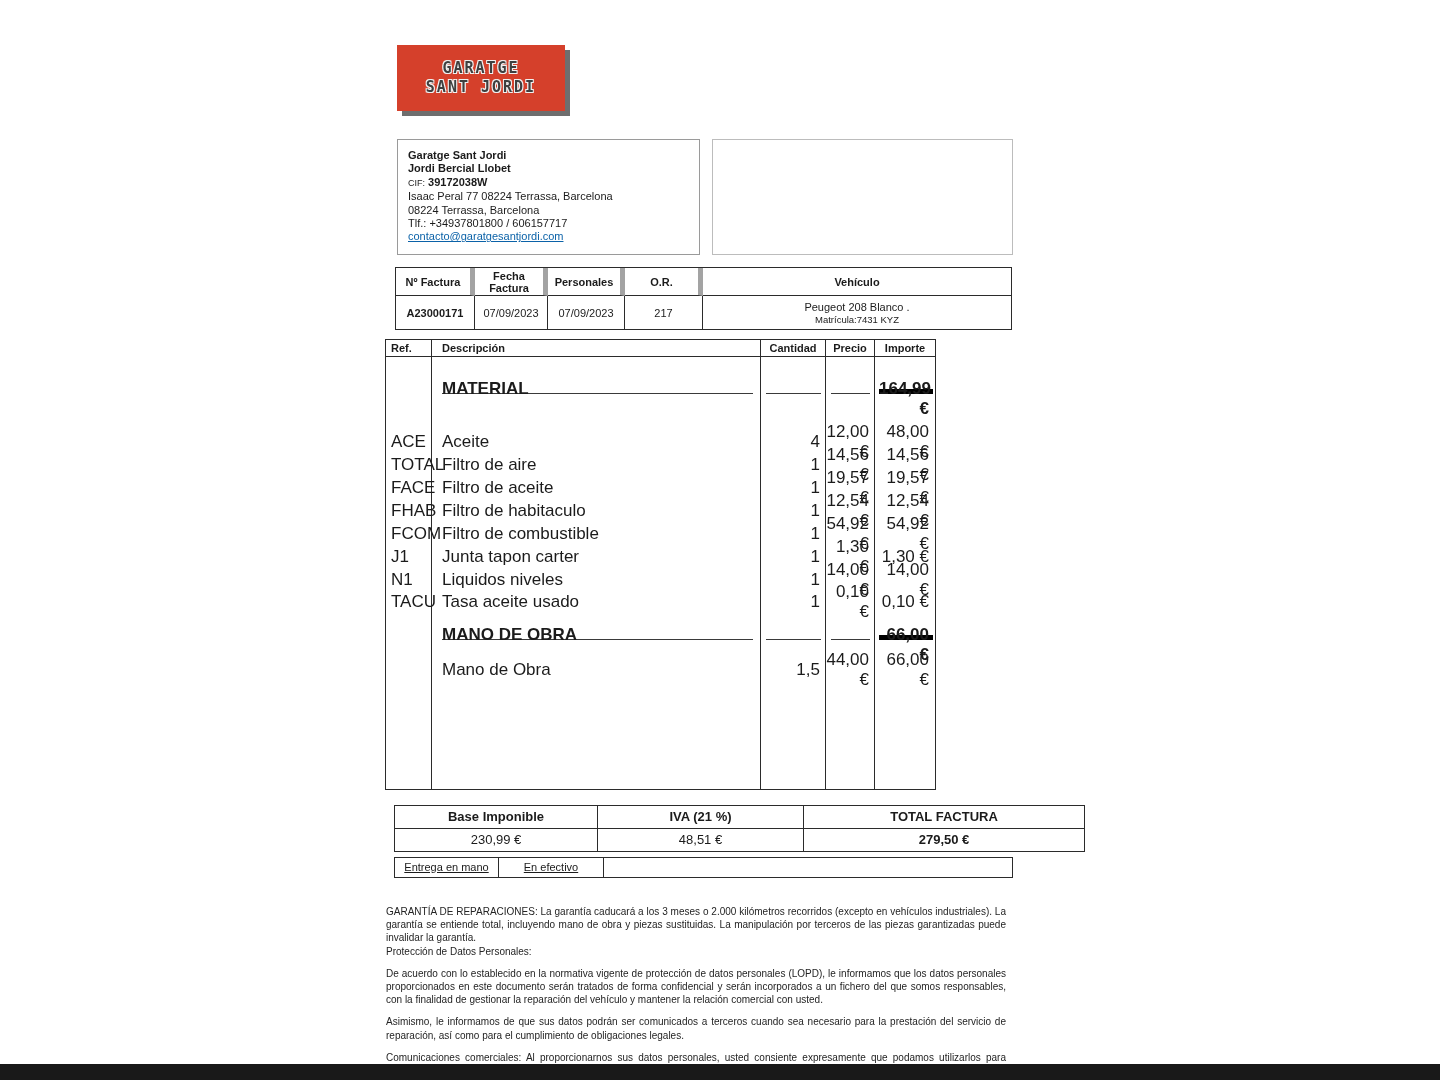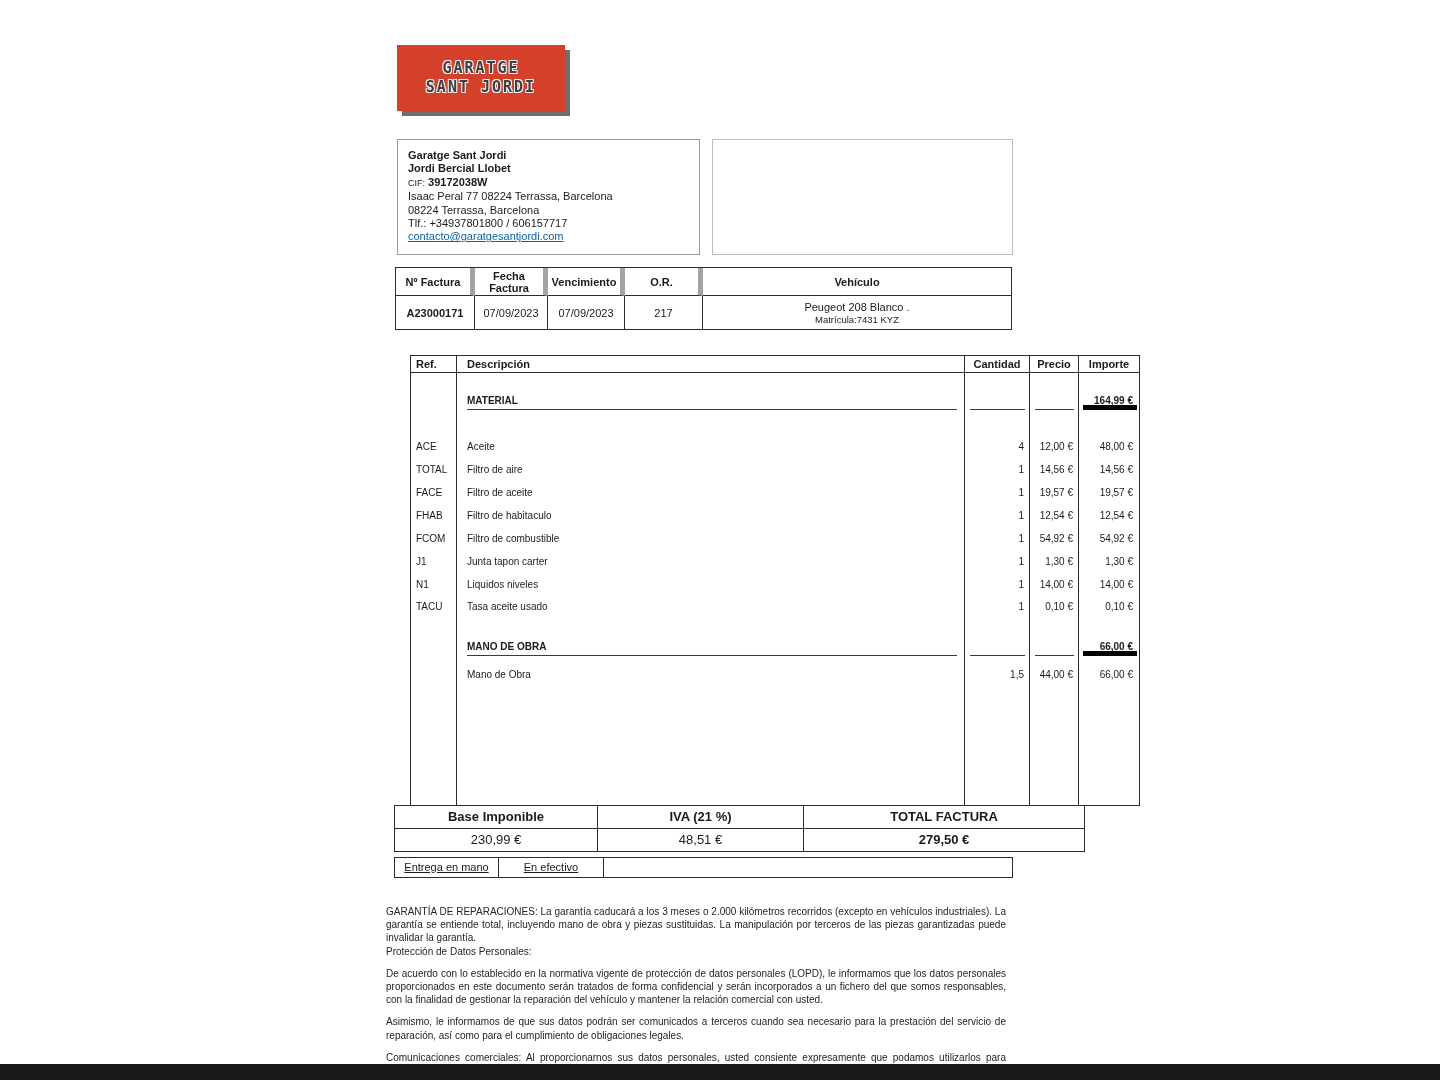--- a/index.html
+++ b/index.html
@@ -42,31 +42,31 @@
   }
   .inv-head > div:last-child { border-right:none; }
   .inv-vals > div {
     border-right:1px solid #2b2b2b; height:33px;
     display:flex; flex-direction:column; align-items:center; justify-content:center; text-align:center;
   }
   .inv-vals > div:last-child { border-right:none; }
   .vehicle-plate { font-size:9.5px; margin-top:1px; }
 
   
-  .items { left:410px; top:339px; width:730px; border:1px solid #2b2b2b;margin-top:16px; }
+  .items { left:385px; top:339px; width:551px; border:1px solid #2b2b2b; }
   .items-head {
     display:grid; grid-template-columns:46px 1fr 65px 49px 60px;
     border-bottom:1px solid #2b2b2b; font-size:11px; font-weight:bold; height:17px;
   }
   .items-head > div { border-right:1px solid #2b2b2b; padding-top:2px; }
   .items-head > div:last-child { border-right:none; }
   .h-left { padding-left:5px; }
   .h-desc { padding-left:10px; }
   .h-center { text-align:center; }
-  .items-body { position:relative; height:432px; font-size:10px; }
+  .items-body { position:relative; height:432px; font-size:17px; }
   .colgrid { position:absolute; inset:0; display:grid; grid-template-columns:46px 1fr 65px 49px 60px; }
   .colgrid > div { border-right:1px solid #2b2b2b; }
   .colgrid > div:last-child { border-right:none; }
   .irow {
     position:absolute; left:0; right:0; height:17px;
     display:grid; grid-template-columns:46px 1fr 65px 49px 60px; align-items:center;
   }
   .irow .ref { padding-left:5px; }
   .irow .desc { padding-left:10px; }
   .irow .num { text-align:right; padding-right:6px; }
@@ -124,21 +124,21 @@
       <span class="email">contacto@garatgesantjordi.com</span>
     </div>
   </div>
 
   <div class="abs customer-box"></div>
 
   <div class="abs inv-table">
     <div class="inv-head">
       <div>Nº Factura</div>
       <div>Fecha Factura</div>
-      <div>Vencimiento</div>
+      <div>Personales</div>
       <div>O.R.</div>
       <div>Vehículo</div>
     </div>
     <div class="inv-vals">
       <div class="bold">A23000171</div>
       <div>07/09/2023</div>
       <div>07/09/2023</div>
       <div>217</div>
       <div>
         <span>Peugeot 208 Blanco .</span>

